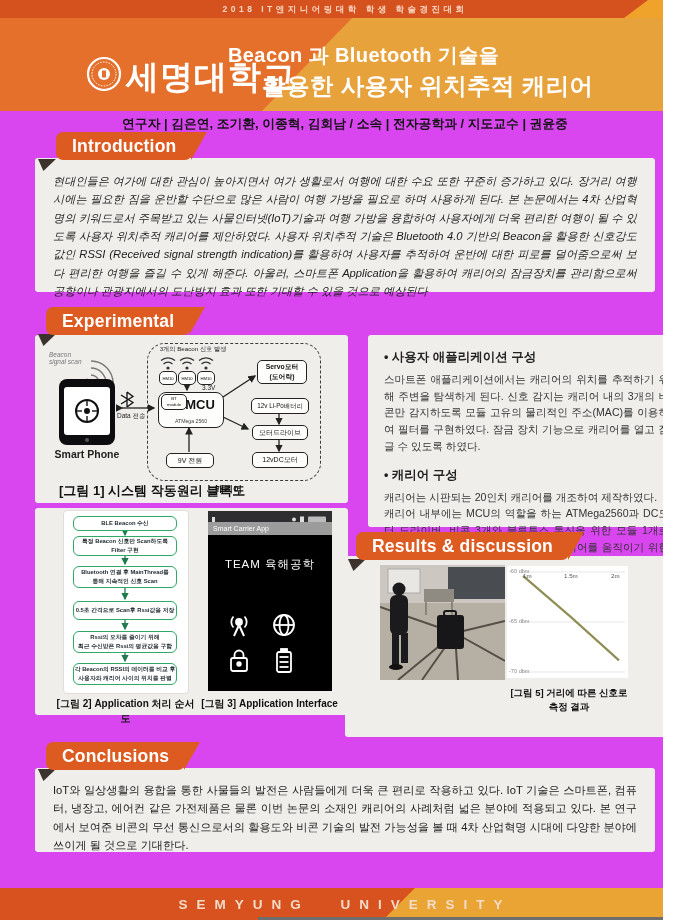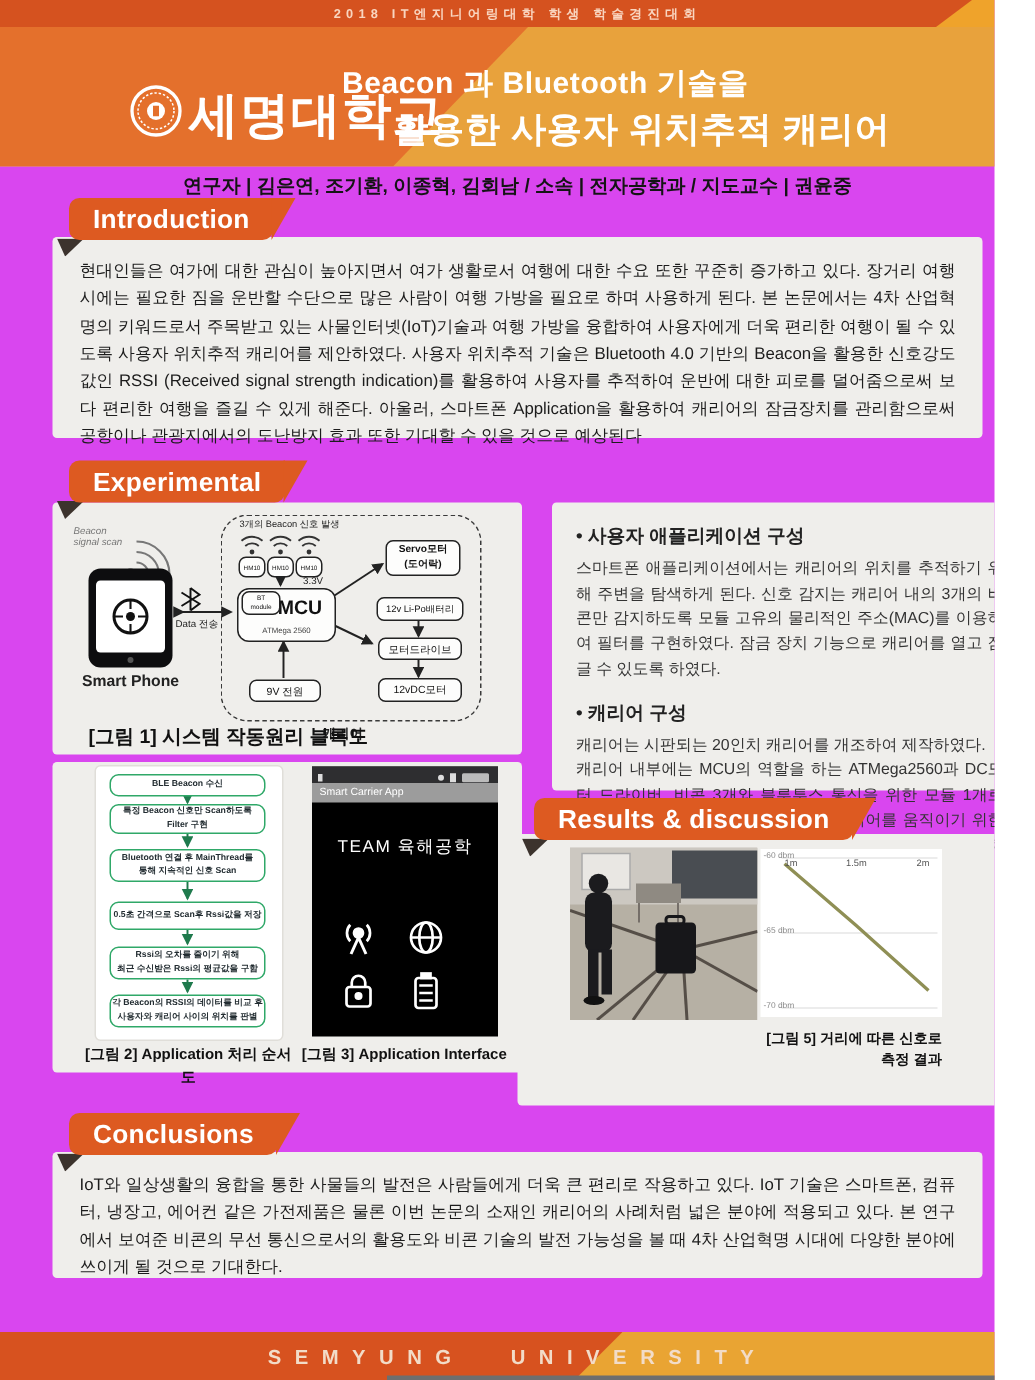--- a/index.html
+++ b/index.html
@@ -92,23 +92,23 @@
       <circle cx="18" cy="18" r="12" fill="none" stroke="#fff" stroke-width="1" stroke-dasharray="1.6,1.3"></circle>
       <circle cx="18" cy="18" r="6" fill="#fff"></circle>
       <rect x="16" y="14.5" width="4" height="7" fill="#e4702c"></rect>
     </svg>
   </div>
   <div class="univ">세명대학교</div>
   <div class="title1">Beacon 과 Bluetooth 기술을</div>
   <div class="title2">활용한 사용자 위치추적 캐리어</div>
   <div class="authors">연구자 | 김은연, 조기환, 이종혁, 김회남 / 소속 | 전자공학과 / 지도교수 | 권윤중</div>
 
-  <div class="tab" style="left:46px;top:132px;">Introduction</div>
+  <div class="tab" style="left:56px;top:132px;">Introduction</div>
   <div class="fold" style="left:38px;top:159px;"></div>
-  <div class="panel" style="left:35px;top:158px;width:620px;height:134px;">
+  <div class="panel" style="left:35px;top:158px;width:620px;height:134px;font-style:italic;">
     <div class="bodytext" style="padding:14px 18px 0 18px;">현대인들은 여가에 대한 관심이 높아지면서 여가 생활로서 여행에 대한 수요 또한 꾸준히 증가하고 있다. 장거리 여행 시에는 필요한 짐을 운반할 수단으로 많은 사람이 여행 가방을 필요로 하며 사용하게 된다. 본 논문에서는 4차 산업혁명의 키워드로서 주목받고 있는 사물인터넷(IoT)기술과 여행 가방을 융합하여 사용자에게 더욱 편리한 여행이 될 수 있도록 사용자 위치추적 캐리어를 제안하였다. 사용자 위치추적 기술은 Bluetooth 4.0 기반의 Beacon을 활용한 신호강도 값인 RSSI (Received signal strength indication)를 활용하여 사용자를 추적하여 운반에 대한 피로를 덜어줌으로써 보다 편리한 여행을 즐길 수 있게 해준다. 아울러, 스마트폰 Application을 활용하여 캐리어의 잠금장치를 관리함으로써 공항이나 관광지에서의 도난방지 효과 또한 기대할 수 있을 것으로 예상된다</div>
   </div>
 
   <div class="tab" style="left:46px;top:307px;">Experimental</div>
   <div class="fold" style="left:38px;top:334px;"></div>
 
   <div class="panel" style="left:35px;top:335px;width:313px;height:168px;">
     <svg width="313" height="168" viewBox="0 0 313 168" style="position:absolute;inset:0;z-index:2;">
       <defs>
         <marker id="ah" markerWidth="7" markerHeight="7" refX="5" refY="3" orient="auto">
@@ -329,21 +329,21 @@
         <polyline id="fig5-line" points="16.0,9.9 64.0,51.2 112.0,94.4" fill="none" stroke="#8f8f55" stroke-width="2.2"></polyline>
       </svg>
       <div class="ctick" style="left:2px;top:2px;">-60 dbm</div>
       <div class="ctick" style="left:2px;top:52px;">-65 dbm</div>
       <div class="ctick" style="left:2px;top:102px;">-70 dbm</div>
       <div class="cxtick" style="left:16px;">1m</div>
       <div class="cxtick" style="left:57px;">1.5m</div>
       <div class="cxtick" style="left:104px;">2m</div>
     </div>
 
-    <div class="figcap" style="left:165px;top:130px;width:118px;text-align:right;">[그림 5] 거리에 따른 신호로
+    <div class="figcap" style="left:165px;top:130px;width:118px;">[그림 5] 거리에 따른 신호로
 측정 결과</div>
   </div>
 
   <div class="tab" style="left:46px;top:742px;">Conclusions</div>
   <div class="fold" style="left:38px;top:769px;"></div>
   <div class="panel" style="left:35px;top:768px;width:620px;height:84px;">
     <div class="bodytext" style="padding:13px 18px 0 18px;">IoT와 일상생활의 융합을 통한 사물들의 발전은 사람들에게 더욱 큰 편리로 작용하고 있다. IoT 기술은 스마트폰, 컴퓨터, 냉장고, 에어컨 같은 가전제품은 물론 이번 논문의 소재인 캐리어의 사례처럼 넓은 분야에 적용되고 있다. 본 연구에서 보여준 비콘의 무선 통신으로서의 활용도와 비콘 기술의 발전 가능성을 볼 때 4차 산업혁명 시대에 다양한 분야에 쓰이게 될 것으로 기대한다.</div>
   </div>
 
   <div class="footer">

